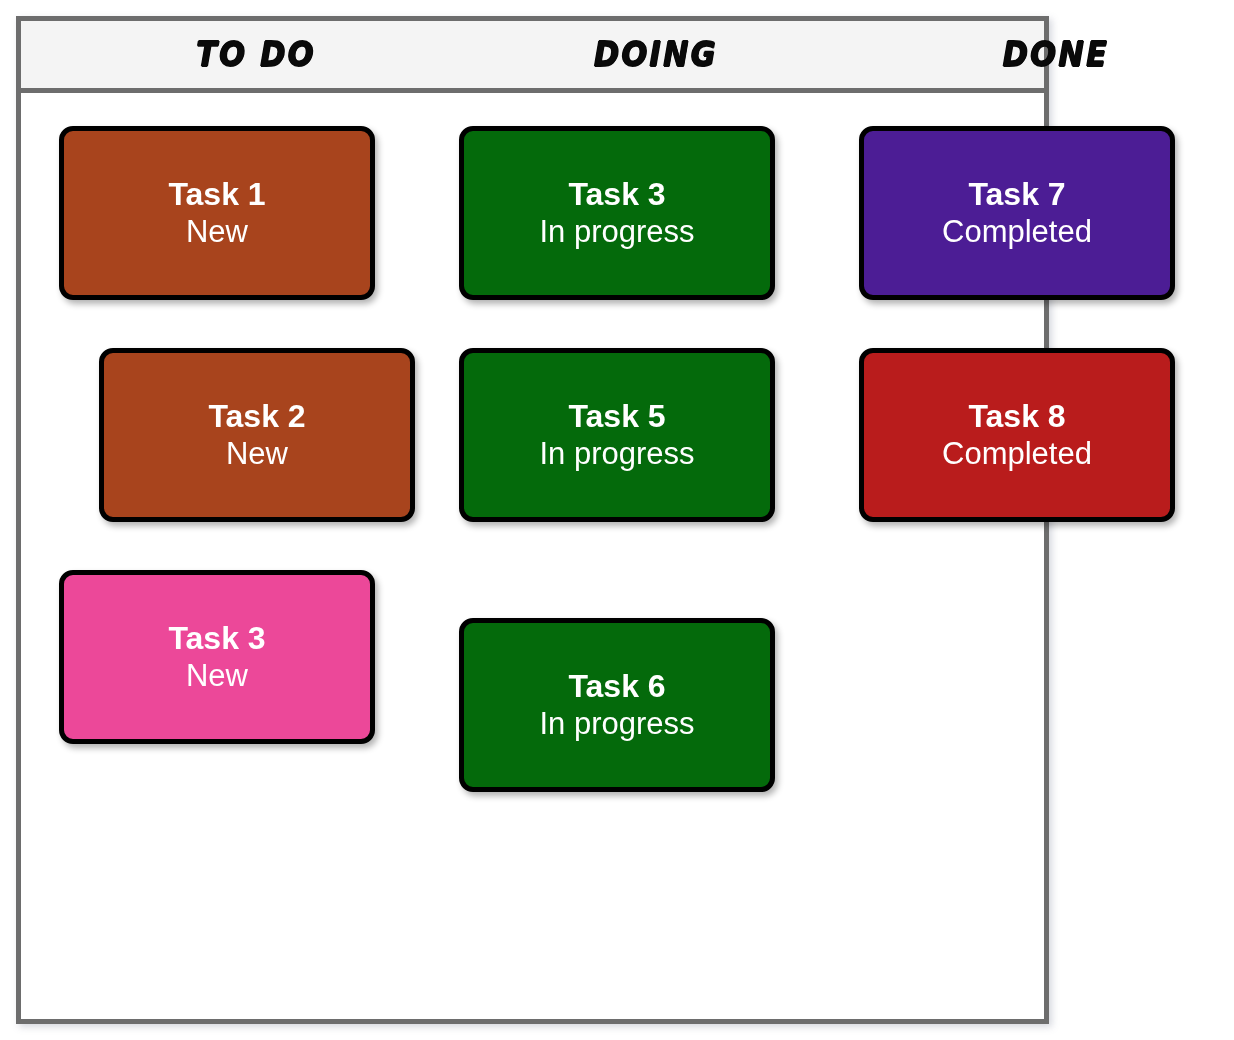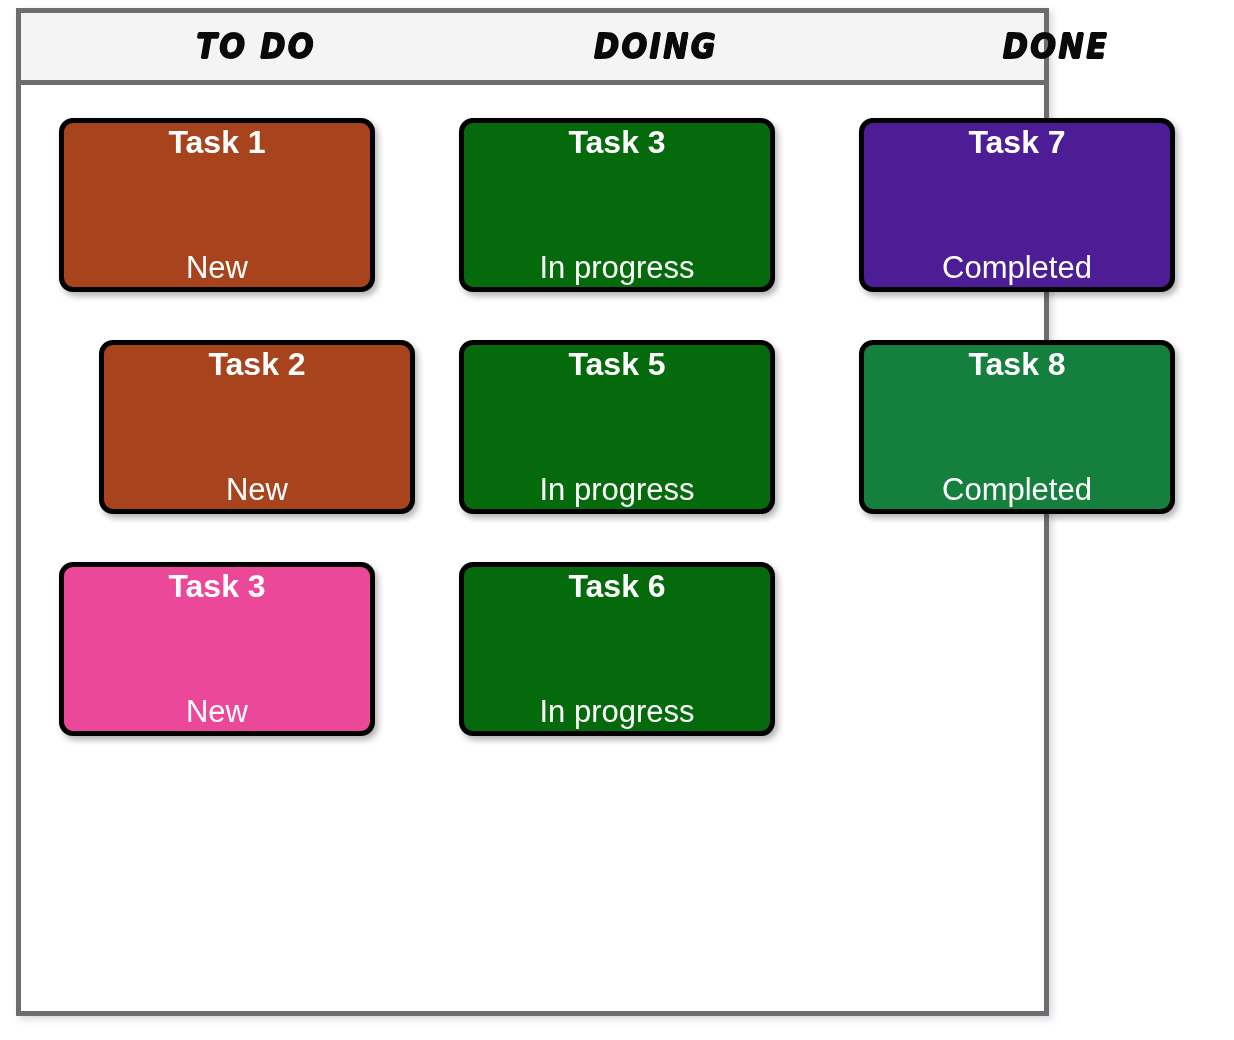--- a/index.html
+++ b/index.html
@@ -12,21 +12,21 @@
     width: 1234px;
     height: 1040px;
     overflow: hidden;
     font-family: "Liberation Sans", sans-serif;
     -webkit-font-smoothing: antialiased;
   }
 
   #board {
     position: absolute;
     left: 16px;
-    top: 8px;
+    top: 16px;
     width: 1033px;
     height: 1008px;
     box-sizing: border-box;
     border: 5px solid #6d6d6d;
     background: #ffffff;
     box-shadow: 3px 3px 7px rgba(120,125,150,0.30);
   }
 
   #header-row {
     position: relative;
@@ -82,21 +82,21 @@
     position: absolute;
     left: 38px;
     width: 316px;
     height: 174px;
     box-sizing: border-box;
     border: 5px solid #000000;
     border-radius: 14px;
     display: flex;
     flex-direction: column;
     align-items: center;
-    justify-content: space-between;
+    justify-content: center;
     box-shadow: 3px 4px 6px rgba(0,0,0,0.30);
     overflow: hidden;
   }
   .card.r0 { top: 33px; }
   .card.r1 { top: 255px; }
   .card.r2 { top: 477px; }
 
   .card-title {
     color: #ffffff;
     font-family: "Liberation Sans", sans-serif;
@@ -146,31 +146,31 @@
 
     <div class="lane c1">
       <div class="card r0" style="background-color: rgb(4, 106, 11);">
         <div class="card-title">Task 3</div>
         <div class="card-status">In progress</div>
       </div>
       <div class="card r1" style="background-color: rgb(4, 106, 11);">
         <div class="card-title">Task 5</div>
         <div class="card-status">In progress</div>
       </div>
-      <div class="card r2" style="background-color: rgb(4, 106, 11);">
+      <div class="card r2" style="background-color: rgb(4, 106, 11); margin-top: 48px;">
         <div class="card-title">Task 6</div>
         <div class="card-status">In progress</div>
       </div>
     </div>
 
     <div class="lane c2">
       <div class="card r0" style="background-color: #4c1d95;">
         <div class="card-title">Task 7</div>
         <div class="card-status">Completed</div>
       </div>
-      <div class="card r1" style="background-color: #15803d;">
+      <div class="card r1" style="background-color: #b91c1c;">
         <div class="card-title">Task 8</div>
         <div class="card-status">Completed</div>
       </div>
     </div>
 
   </div>
 </div>
 
 </body></html>

